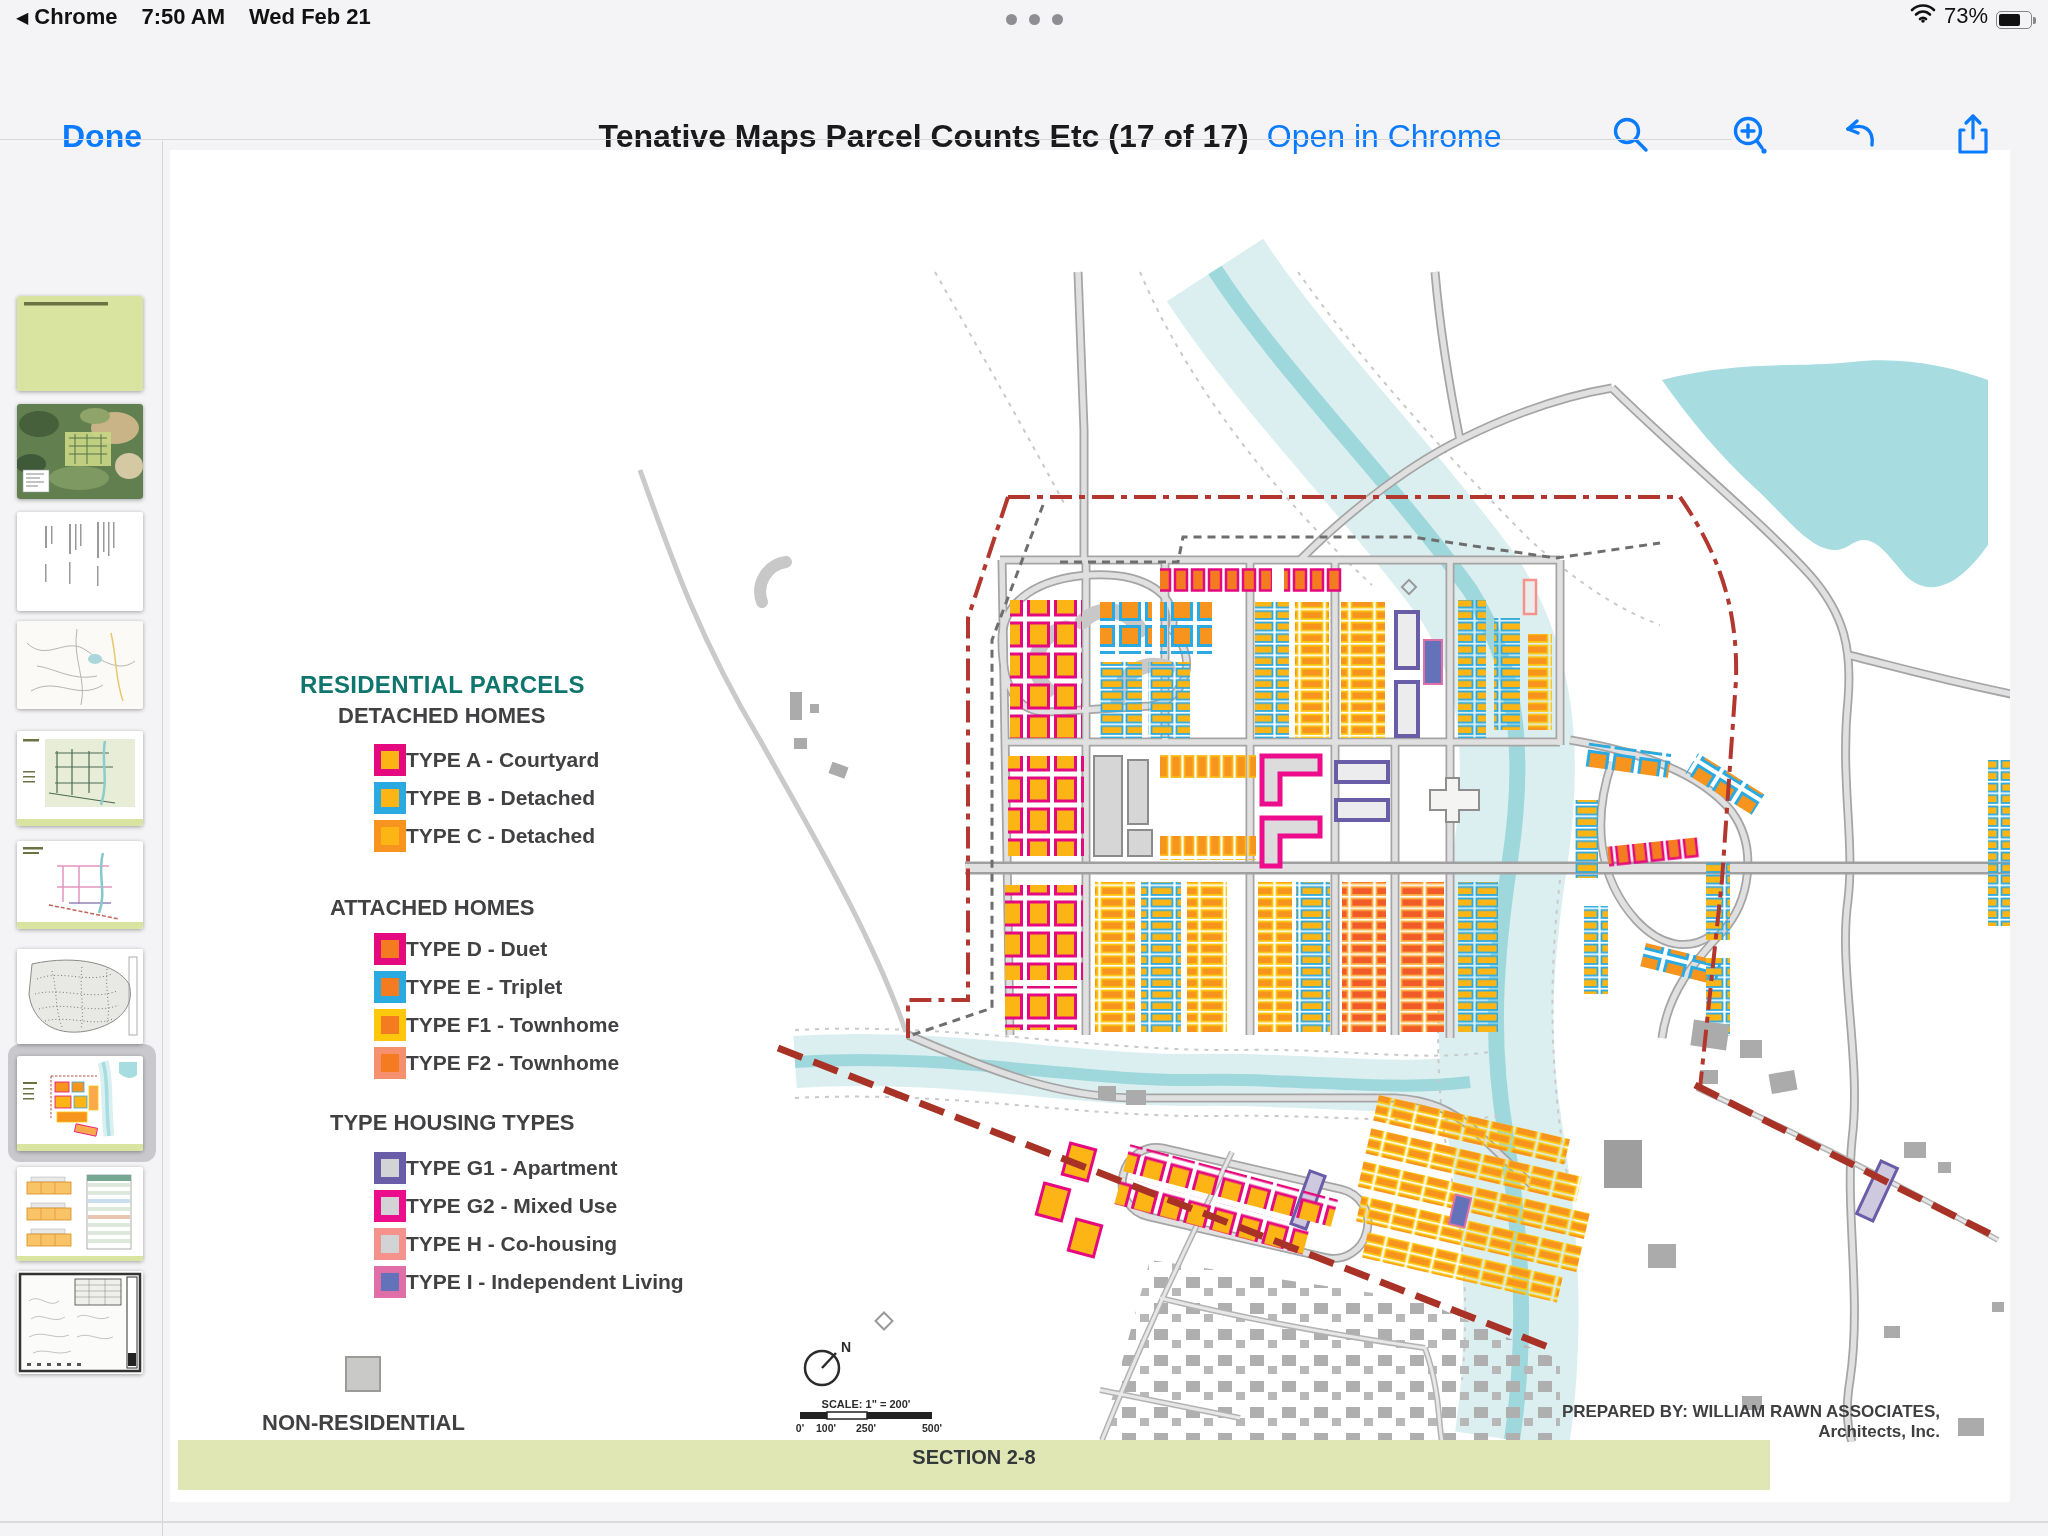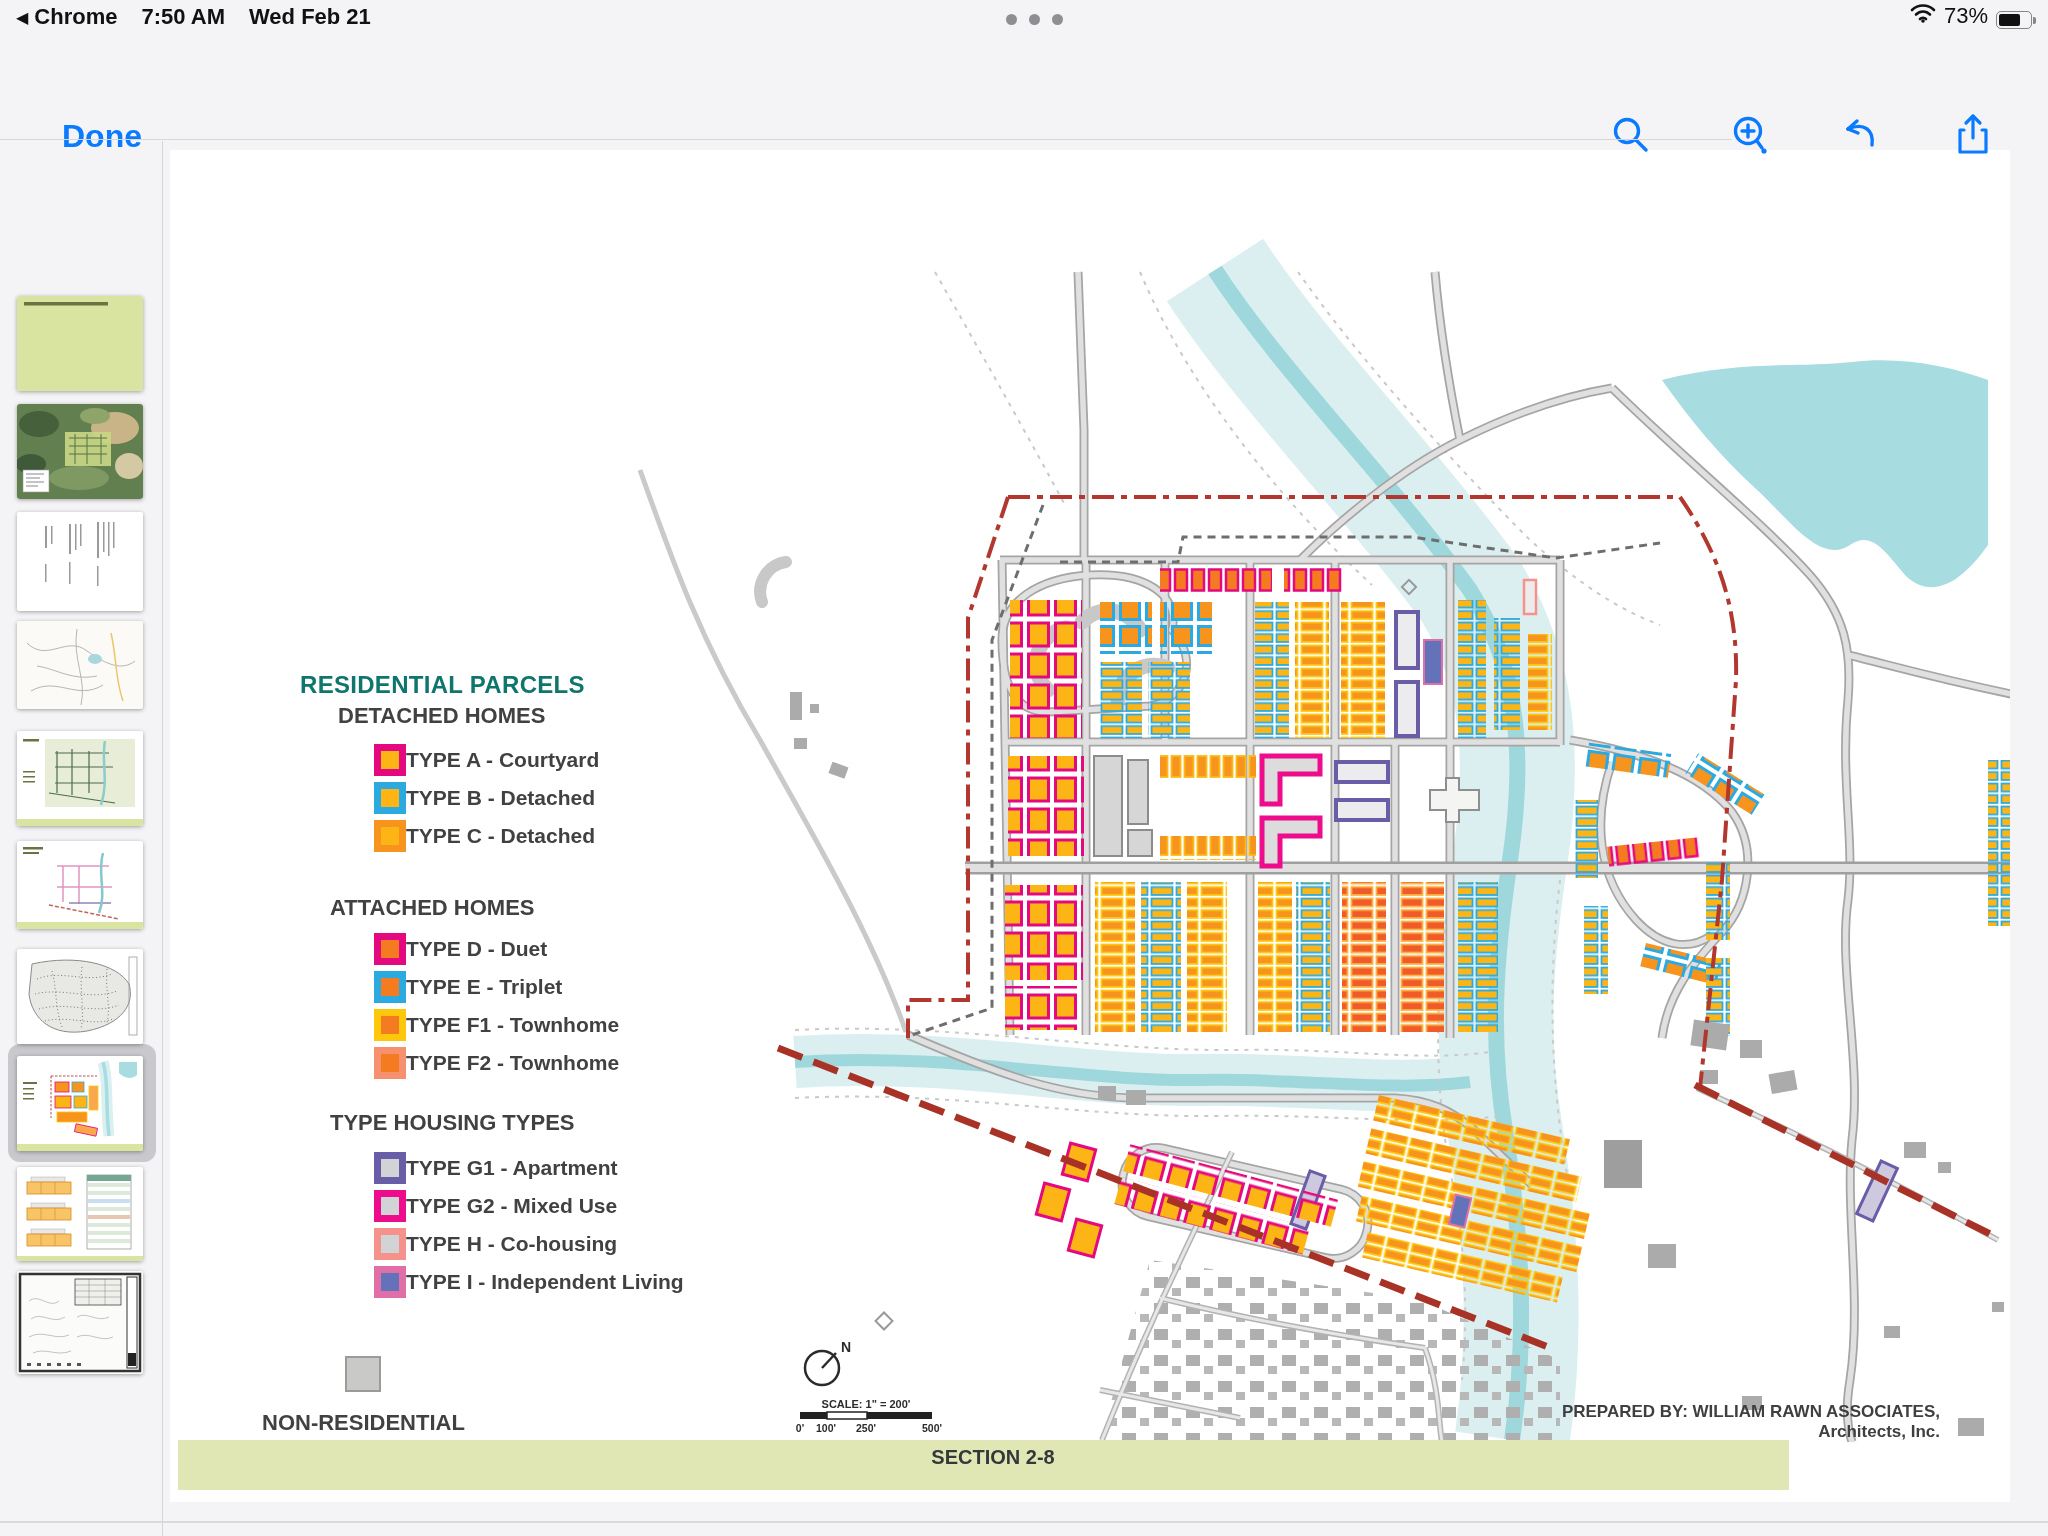--- a/index.html
+++ b/index.html
@@ -55,21 +55,21 @@
   .nonres{position:absolute;left:262px;top:1356px;display:flex;align-items:center;gap:18px;flex-direction:column;}
   .nonres .swatch{width:36px;height:36px;border:2px solid #9B9B99;background:#C9C9C7;}
   
   .northscale{position:absolute;left:796px;top:1336px;width:160px;color:#2B2B2B;}
   .scale-title{position:absolute;left:0px;top:62px;width:140px;text-align:center;font-size:11px;font-weight:700;}
   .scale-ticks{position:absolute;left:0;top:86px;width:140px;font-size:10.5px;font-weight:700;}
   .scale-ticks span{position:absolute;transform:translateX(-50%);}
   
   .prepared{position:absolute;left:1548px;top:1402px;width:392px;text-align:right;
     font-size:17px;font-weight:700;color:#3F3F41;}
-  .footerbar{position:absolute;left:178px;top:1440px;width:1592px;height:50px;background:#E1E7B4;padding-left:19px;}
+  .footerbar{position:absolute;left:178px;top:1440px;width:1592px;height:50px;background:#E1E7B4;}
   .footerbar span{display:block;text-align:center;margin-top:6px;font-size:20px;font-weight:700;color:#33383B;}
   
   .road-casing{stroke:#A5A5A5;stroke-width:9;fill:none;}
   .road-fill{stroke:#E0E0E0;stroke-width:5.5;fill:none;}
   .thin-casing{stroke:#B3B3B3;stroke-width:6;fill:none;}
   .thin-fill{stroke:#E7E7E7;stroke-width:3;fill:none;}
   .bldgNR{fill:#D6D6D6;stroke:#8C8C8C;stroke-width:2;}
   .bldgG1{fill:#ECECEE;stroke:#6A5DA8;stroke-width:4;}
   .bldgG1f{fill:#CFC9E0;stroke:#6A5DA8;stroke-width:3;}
   .bldgG2{fill:#DCDCDC;stroke:#EC0C8C;stroke-width:5;}
@@ -606,20 +606,24 @@
     <span>73%</span>
     <span class="battery">
         <i></i>
         <b></b>
       </span>
   </div>
 </div>
 
 <div class="toolbar">
   <span class="done">Done</span>
+  <div class="titlewrap">
+    <span class="doc-title">Tenative Maps Parcel Counts Etc (17 of 17)</span>
+    <span class="open-chrome">Open in Chrome</span>
+  </div>
   <span class="tb-icon" style="left:1608px;">
     <svg viewBox="0 0 46 46">
         <g stroke="#0A7AFF" stroke-width="3.4" fill="none" stroke-linecap="round">
       <circle cx="19" cy="19" r="11.5"></circle>
           <line x1="28" y1="28" x2="38" y2="38"></line>
         </g>
       </svg>
   </span>
   <span class="tb-icon" style="left:1728px;">
     <svg viewBox="0 0 46 46">

